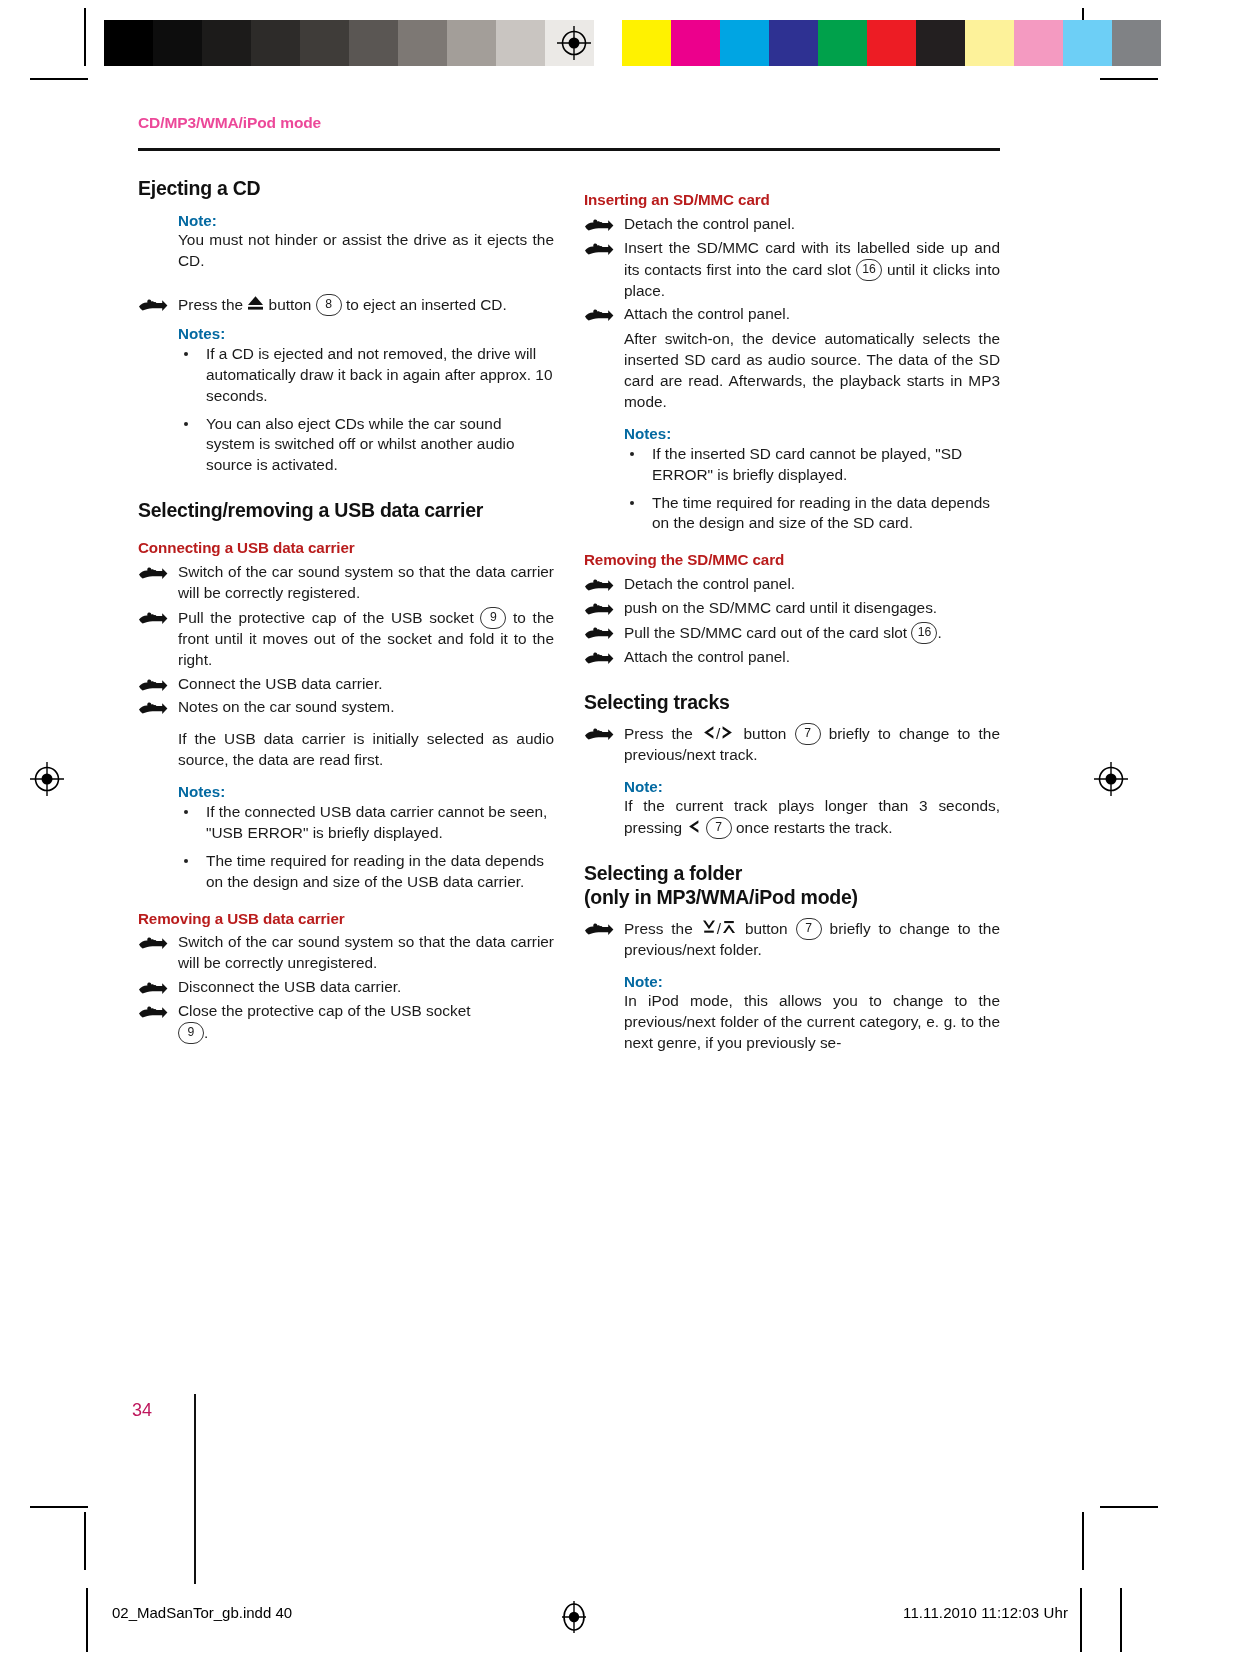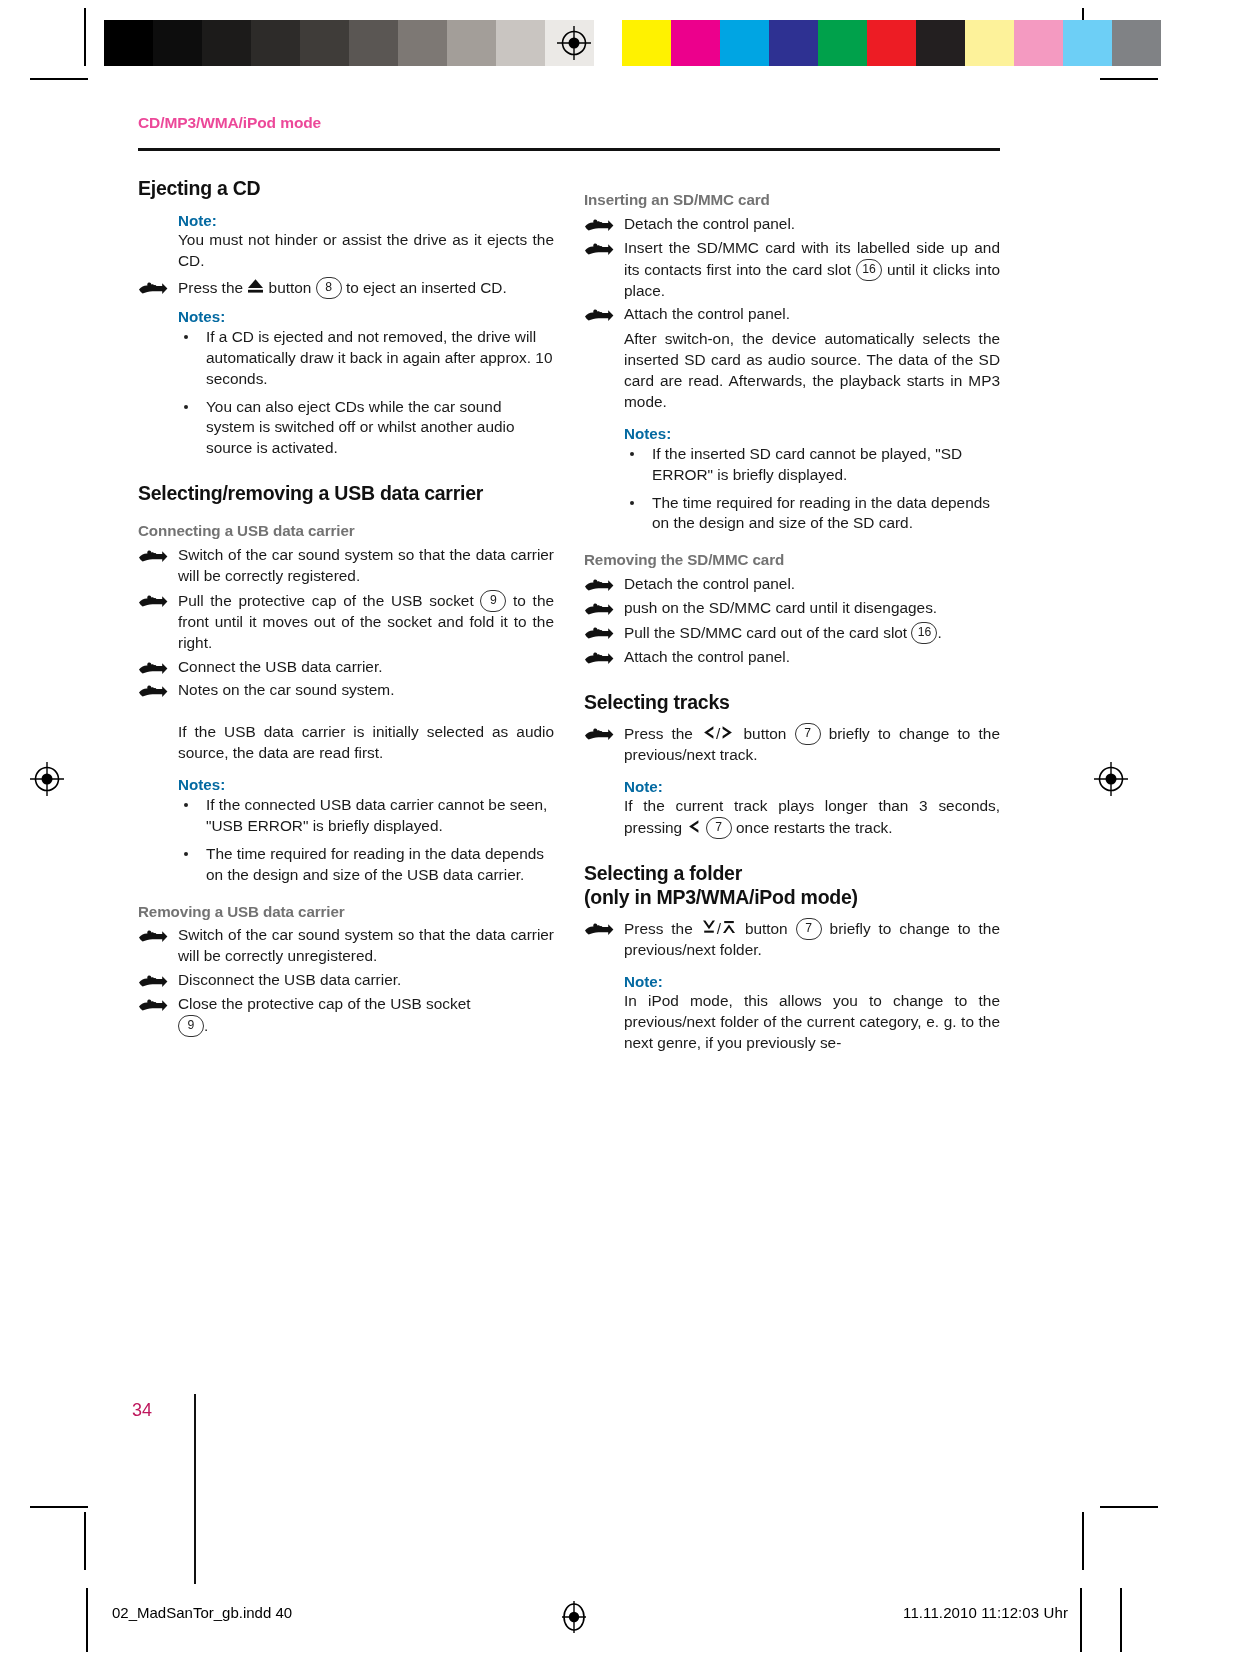--- a/index.html
+++ b/index.html
@@ -82,21 +82,21 @@
     color: #111;
   }
   h1.sect.first { margin-top: 4px; }
 
   h2.sub {
     font-size: 15.2px;
     font-weight: bold;
     line-height: 1.3;
     margin: 16px 0 4px 0;
     letter-spacing: -0.1px;
-    color: #737373;
+    color: #b91c1c;
   }
 
   
   .step {
     position: relative;
     padding-left: 40px;
     margin: 0 0 3px 0;
   }
   .step .hand {
     position: absolute;
@@ -268,21 +268,21 @@
 
     <div class="col">
 
       <h1 class="sect first">Ejecting a CD</h1>
 
       <div class="noteblock">
         <div class="nlabel">Note:</div>
         <div class="ntext">You must not hinder or assist the drive as it ejects the CD.</div>
       </div>
 
-      <div class="step" style="margin-top:5px;">
+      <div class="step" style="margin-top:22px;">
         <span class="hand">
           <svg width="30" height="18" viewBox="0 0 30 18">
             <path d="M1 9.4 C3.4 6.6 6.2 5.4 9.4 5.6 C9.0 4.0 9.6 2.8 11.0 2.6 C12.3 2.45 13.2 3.3 13.35 4.6
                      C14.6 3.9 15.6 4.2 16.0 5.3 C17.1 4.7 18.0 5.0 18.4 6.0 L24.2 6.0 L24.2 3.2 L29.4 8.6
                      L24.2 14.0 L24.2 11.2 L14.5 11.2 C11.0 11.4 7.6 12.2 4.6 13.6 C3.0 12.2 1.9 10.9 1 9.4 Z" fill="#111"></path>
           </svg>
         </span>
         <div class="txt">
           <span>Press the</span>
           <span class="glyph">
@@ -357,21 +357,21 @@
           <svg width="30" height="18" viewBox="0 0 30 18">
             <path d="M1 9.4 C3.4 6.6 6.2 5.4 9.4 5.6 C9.0 4.0 9.6 2.8 11.0 2.6 C12.3 2.45 13.2 3.3 13.35 4.6
                      C14.6 3.9 15.6 4.2 16.0 5.3 C17.1 4.7 18.0 5.0 18.4 6.0 L24.2 6.0 L24.2 3.2 L29.4 8.6
                      L24.2 14.0 L24.2 11.2 L14.5 11.2 C11.0 11.4 7.6 12.2 4.6 13.6 C3.0 12.2 1.9 10.9 1 9.4 Z" fill="#111"></path>
           </svg>
         </span>
         <div class="txt noj">Notes on the car sound system.</div>
       </div>
 
       <div class="noteblock">
-        <div class="ntext" style="margin-top:21px;">If the USB data carrier is initially selected as audio source, the data are read first.</div>
+        <div class="ntext" style="margin-top:11px;">If the USB data carrier is initially selected as audio source, the data are read first.</div>
         <div class="nlabel">Notes:</div>
         <div class="bullets">
           <div class="bullet">
             <span class="dot"></span>
             <span class="btxt">If the connected USB data carrier cannot be seen, "USB ERROR" is briefly displayed.</span>
           </div>
           <div class="bullet">
             <span class="dot"></span>
             <span class="btxt">The time required for reading in the data depends on the design and size of the USB data carrier.</span>
           </div>

